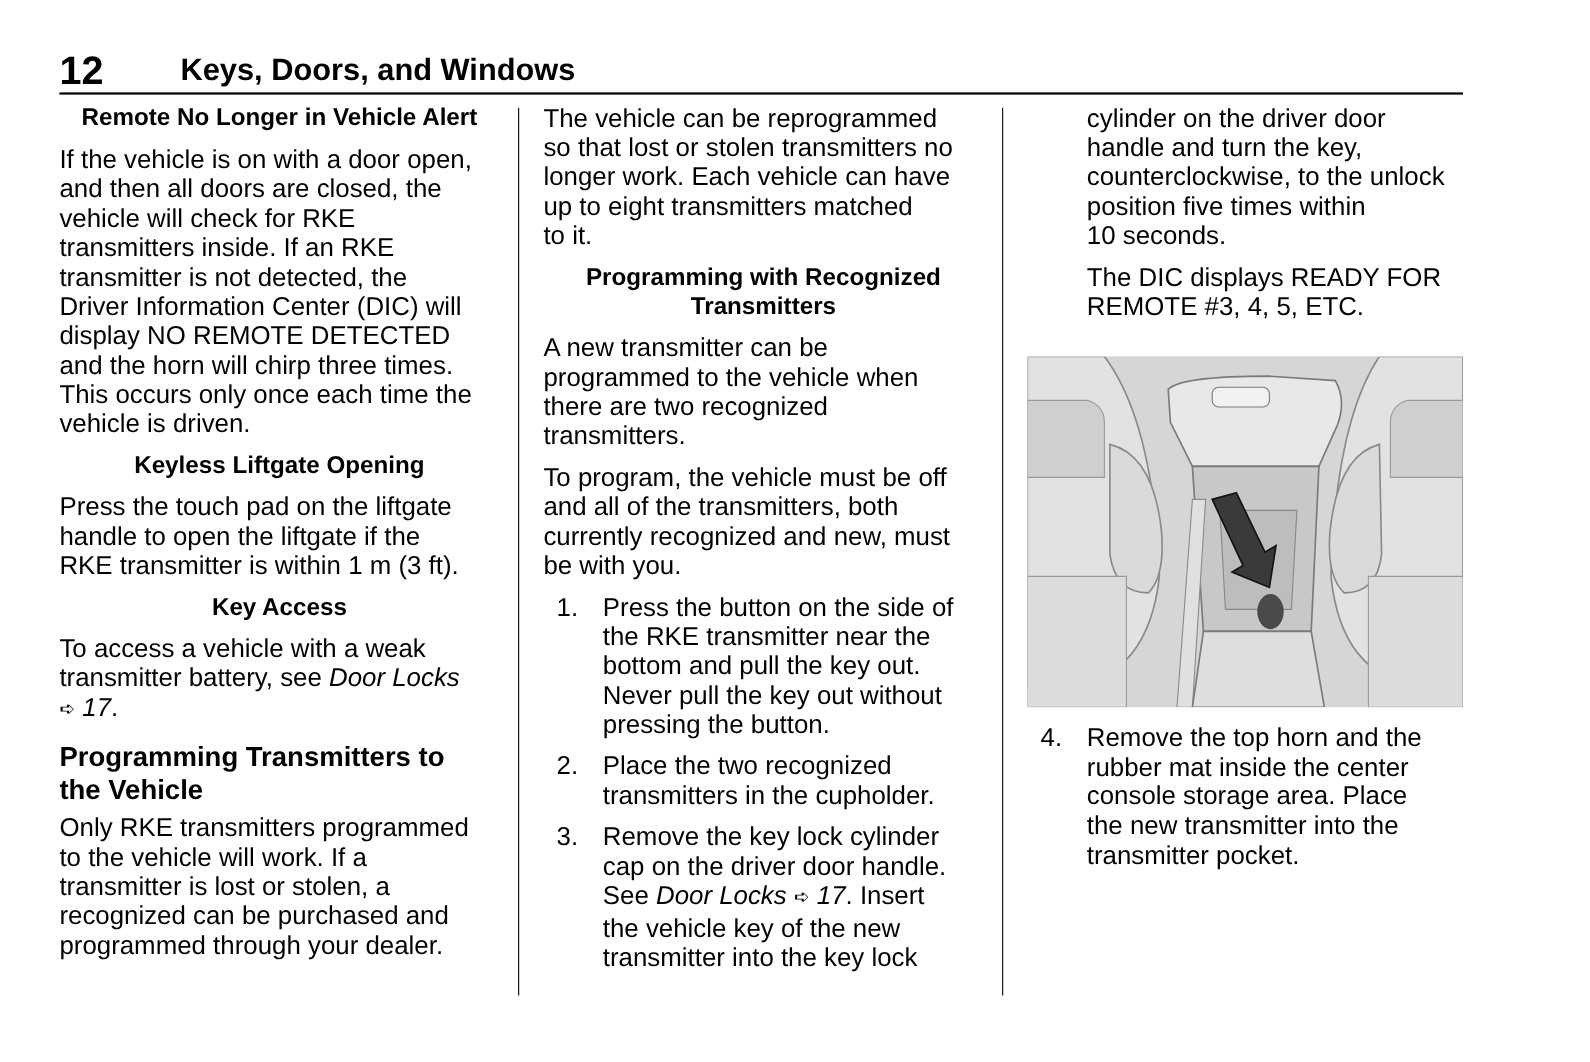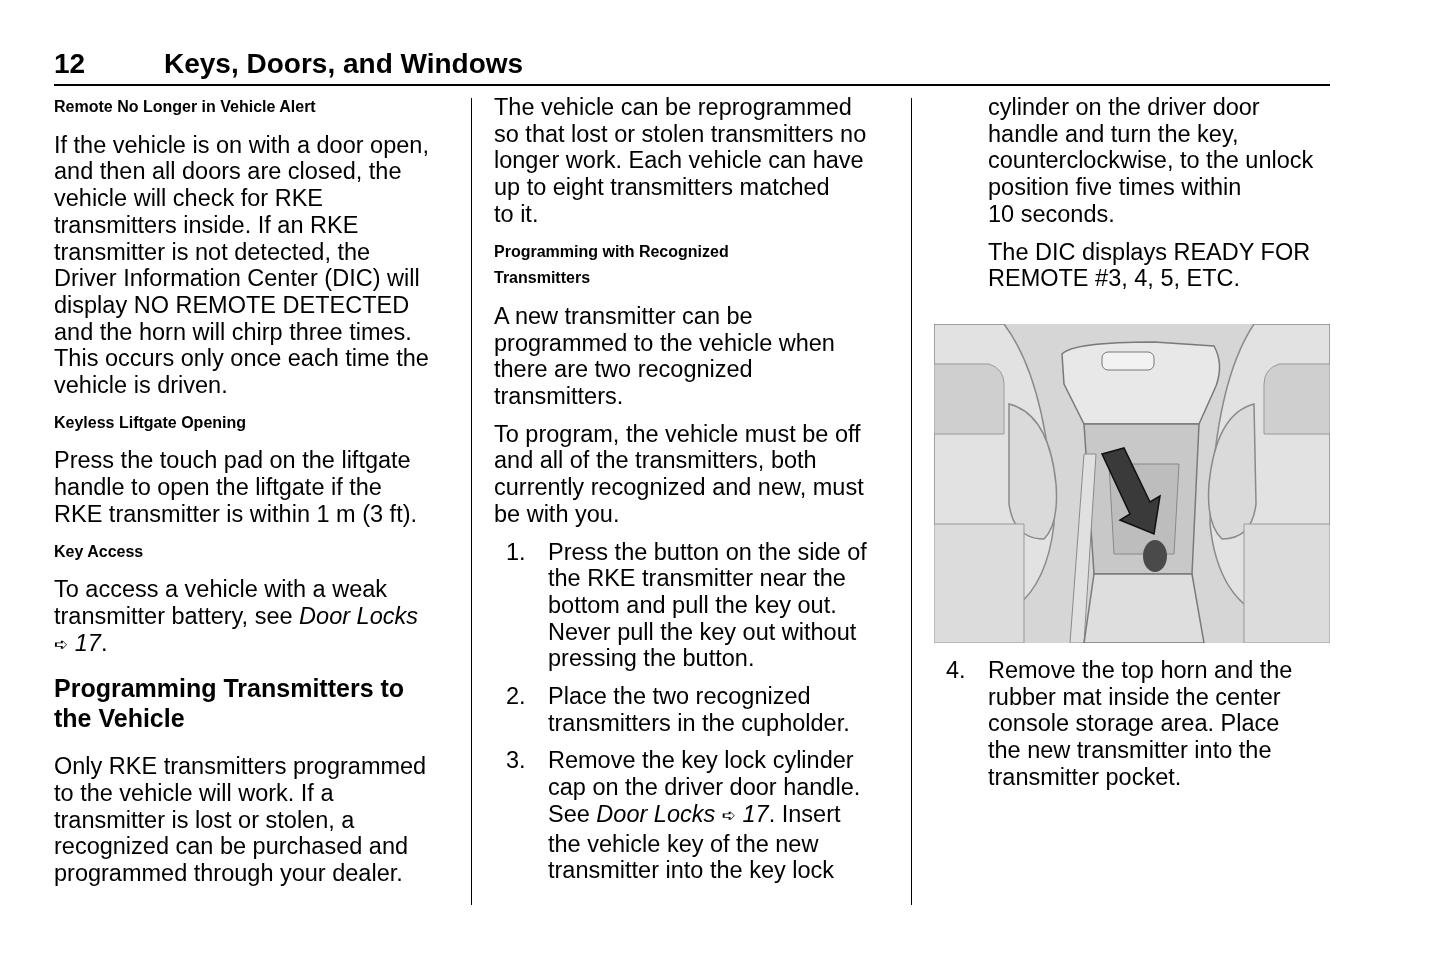--- a/index.html
+++ b/index.html
@@ -1,27 +1,27 @@
 <!DOCTYPE html>
 <html><head>
 <meta charset="utf-8">
 <style>
   html, body { margin:0; padding:0; background:#ffffff; }
   body { width:1445px; height:965px; position:relative; overflow:hidden;
          font-family:"Liberation Sans", sans-serif; color:#000; }
   .header { position:absolute; left:54px; top:46px; width:1276px; height:38px; border-bottom:2px solid #000; }
-  .page-num { position:absolute; left:0; top:0; font-size:28px; font-weight:bold; line-height:36px; }
+  .page-num { position:absolute; left:0; top:0; font-size:36px; font-weight:bold; line-height:36px; }
   .chapter { position:absolute; left:86px; top:0; font-size:28px; font-weight:bold; line-height:36px;margin-left:24px; }
   .col { position:absolute; top:94px; }
   .col1 { left:54px; width:400px; }
   .col2 { left:494px; width:400px; }
   .col3 { left:934px; width:400px; }
   .divider { position:absolute; top:98px; width:1px; height:807px; background:#000; }
   .line { display:block; font-size:23.5px; line-height:26.7px; white-space:nowrap; }
-  .h3 { display:block; font-size:16px; font-weight:bold; line-height:26.7px; white-space:nowrap; }
+  .h3 { display:block; font-size:22px; font-weight:bold; line-height:26.7px; white-space:nowrap;text-align:center; }
   .h2 { display:block; font-size:25px; font-weight:bold; line-height:30px; white-space:nowrap; }
   .blk { margin-bottom:11px; }
   .item { position:relative; padding-left:54px; }
   .num { position:absolute; left:12px; top:0; font-size:23.5px; line-height:26.7px; }
   i { font-style:italic; }
   .arrow { font-size:17px; display:inline-block; transform:translateY(-1px); }
   .figure { position:absolute; left:934px; top:324px; width:396px; height:319px; background:#d9d9d9; overflow:hidden; }
 </style>
 </head>
 <body>
@@ -56,21 +56,21 @@
     <span class="line">RKE transmitter is within 1 m (3 ft).</span>
   </div>
   <div class="blk">
     <span class="h3">Key Access</span>
   </div>
   <div class="blk" style="margin-bottom:14px">
     <span class="line">To access a vehicle with a weak</span>
     <span class="line"><span>transmitter battery, see </span><i>Door Locks</i></span>
     <span class="line"><span class="arrow">➪</span> <i>17</i><span>.</span></span>
   </div>
-  <div class="blk" style="margin-bottom:20px">
+  <div class="blk" style="margin-bottom:6px">
     <span class="h2">Programming Transmitters to</span>
     <span class="h2">the Vehicle</span>
   </div>
   <div>
     <span class="line">Only RKE transmitters programmed</span>
     <span class="line">to the vehicle will work. If a</span>
     <span class="line">transmitter is lost or stolen, a</span>
     <span class="line">recognized can be purchased and</span>
     <span class="line">programmed through your dealer.</span>
   </div>

